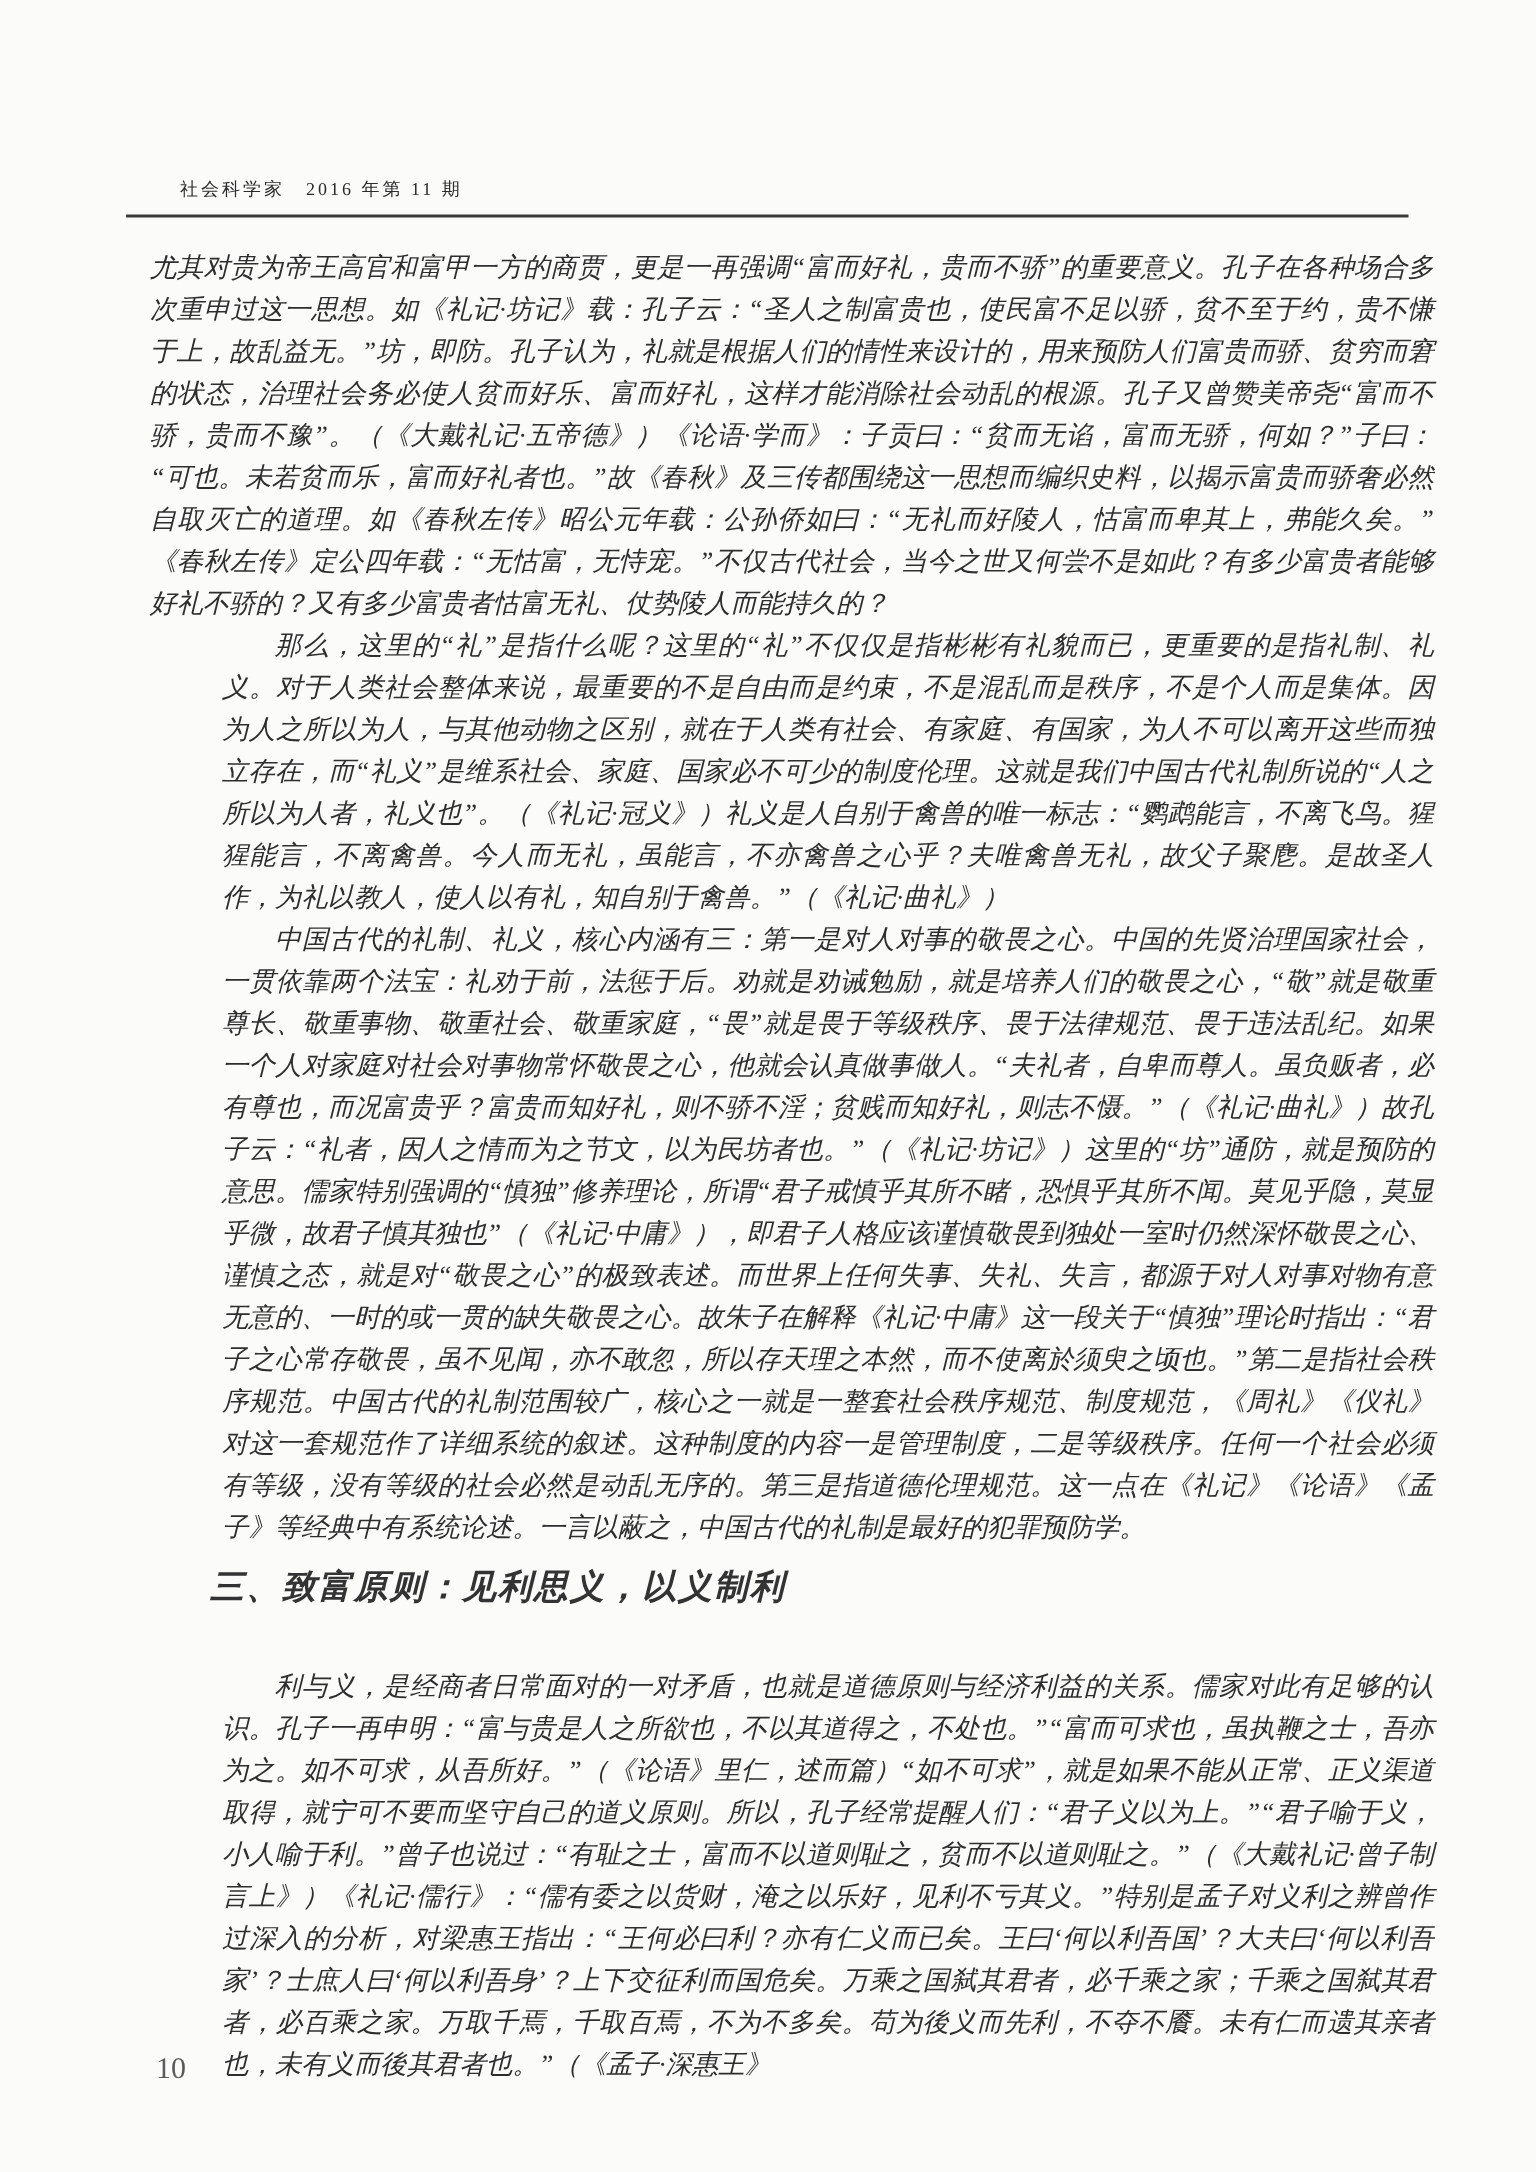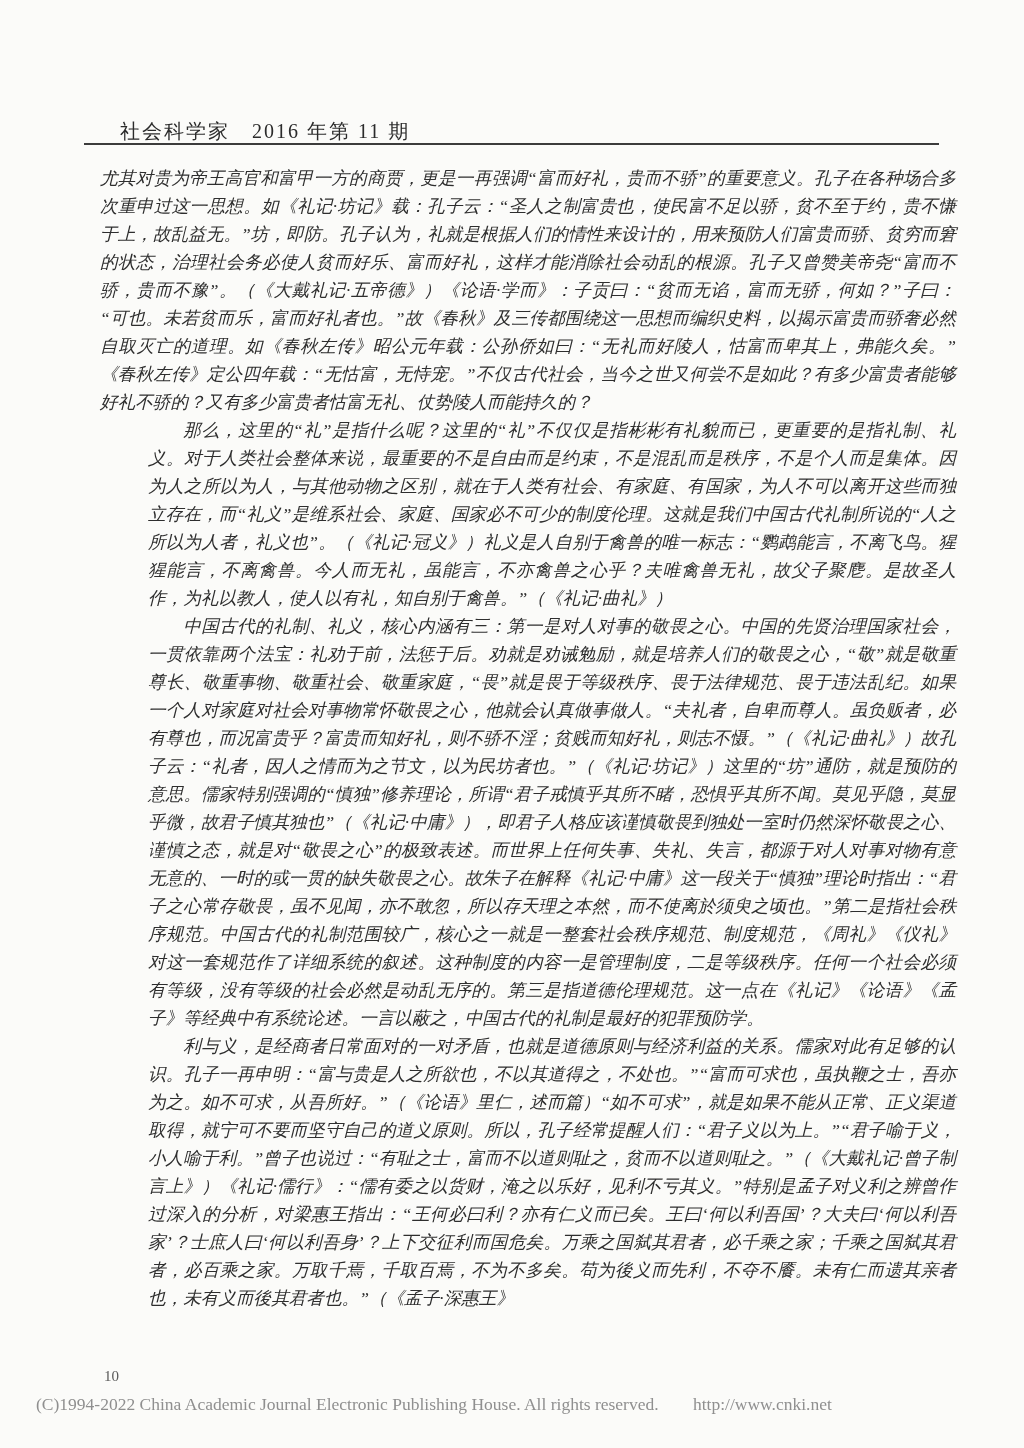--- a/index.html
+++ b/index.html
@@ -10,21 +10,21 @@
     font-family: "Liberation Serif", serif;
     color: #2e2e2e;
     overflow: hidden;
   }
   .page { position: absolute; inset: 0; }
 
   
   .journal-header {
     position: absolute;
     left: 120px; top: 118px;
-    font-size: 20px;
+    font-size: 12px;
     letter-spacing: 2px;
     color: #2b2b2b;
     white-space: nowrap;
   }
   .header-rule {
     position: absolute;
     left: 84px; top: 143px;
     width: 855px; height: 2px;
     background: #3c3c3c;
   }
@@ -52,21 +52,21 @@
     letter-spacing: 1.5px;
     color: #333333;
     text-align: left;
     text-indent: 0;
   }
 
   
   .page-number {
     position: absolute;
     left: 104px; top: 1368px;
-    font-size: 15px;
+    font-size: 20px;
     color: #5a5a5a;
   }
   .copyright-line {
     position: absolute;
     left: 36px; top: 1394px;
     width: 960px;
     font-size: 17.5px;
     color: #8f8f8f;
     white-space: nowrap;
   }
@@ -79,24 +79,21 @@
 
   <div class="journal-header">社会科学家　2016 年第 11 期</div>
 
   <div class="header-rule"></div>
 
   <div class="article">
     <p>尤其对贵为帝王高官和富甲一方的商贾，更是一再强调“富而好礼，贵而不骄”的重要意义。孔子在各种场合多次重申过这一思想。如《礼记·坊记》载：孔子云：“圣人之制富贵也，使民富不足以骄，贫不至于约，贵不慊于上，故乱益无。”坊，即防。孔子认为，礼就是根据人们的情性来设计的，用来预防人们富贵而骄、贫穷而窘的状态，治理社会务必使人贫而好乐、富而好礼，这样才能消除社会动乱的根源。孔子又曾赞美帝尧“富而不骄，贵而不豫”。（《大戴礼记·五帝德》）《论语·学而》：子贡曰：“贫而无谄，富而无骄，何如？”子曰：“可也。未若贫而乐，富而好礼者也。”故《春秋》及三传都围绕这一思想而编织史料，以揭示富贵而骄奢必然自取灭亡的道理。如《春秋左传》昭公元年载：公孙侨如曰：“无礼而好陵人，怙富而卑其上，弗能久矣。”《春秋左传》定公四年载：“无怙富，无恃宠。”不仅古代社会，当今之世又何尝不是如此？有多少富贵者能够好礼不骄的？又有多少富贵者怙富无礼、仗势陵人而能持久的？</p>
     <p class="indent">那么，这里的“礼”是指什么呢？这里的“礼”不仅仅是指彬彬有礼貌而已，更重要的是指礼制、礼义。对于人类社会整体来说，最重要的不是自由而是约束，不是混乱而是秩序，不是个人而是集体。因为人之所以为人，与其他动物之区别，就在于人类有社会、有家庭、有国家，为人不可以离开这些而独立存在，而“礼义”是维系社会、家庭、国家必不可少的制度伦理。这就是我们中国古代礼制所说的“人之所以为人者，礼义也”。（《礼记·冠义》）礼义是人自别于禽兽的唯一标志：“鹦鹉能言，不离飞鸟。猩猩能言，不离禽兽。今人而无礼，虽能言，不亦禽兽之心乎？夫唯禽兽无礼，故父子聚麀。是故圣人作，为礼以教人，使人以有礼，知自别于禽兽。”（《礼记·曲礼》）</p>
     <p class="indent">中国古代的礼制、礼义，核心内涵有三：第一是对人对事的敬畏之心。中国的先贤治理国家社会，一贯依靠两个法宝：礼劝于前，法惩于后。劝就是劝诫勉励，就是培养人们的敬畏之心，“敬”就是敬重尊长、敬重事物、敬重社会、敬重家庭，“畏”就是畏于等级秩序、畏于法律规范、畏于违法乱纪。如果一个人对家庭对社会对事物常怀敬畏之心，他就会认真做事做人。“夫礼者，自卑而尊人。虽负贩者，必有尊也，而况富贵乎？富贵而知好礼，则不骄不淫；贫贱而知好礼，则志不慑。”（《礼记·曲礼》）故孔子云：“礼者，因人之情而为之节文，以为民坊者也。”（《礼记·坊记》）这里的“坊”通防，就是预防的意思。儒家特别强调的“慎独”修养理论，所谓“君子戒慎乎其所不睹，恐惧乎其所不闻。莫见乎隐，莫显乎微，故君子慎其独也”（《礼记·中庸》），即君子人格应该谨慎敬畏到独处一室时仍然深怀敬畏之心、谨慎之态，就是对“敬畏之心”的极致表述。而世界上任何失事、失礼、失言，都源于对人对事对物有意无意的、一时的或一贯的缺失敬畏之心。故朱子在解释《礼记·中庸》这一段关于“慎独”理论时指出：“君子之心常存敬畏，虽不见闻，亦不敢忽，所以存天理之本然，而不使离於须臾之顷也。”第二是指社会秩序规范。中国古代的礼制范围较广，核心之一就是一整套社会秩序规范、制度规范，《周礼》《仪礼》对这一套规范作了详细系统的叙述。这种制度的内容一是管理制度，二是等级秩序。任何一个社会必须有等级，没有等级的社会必然是动乱无序的。第三是指道德伦理规范。这一点在《礼记》《论语》《孟子》等经典中有系统论述。一言以蔽之，中国古代的礼制是最好的犯罪预防学。</p>
 
+    <h2 class="section-heading">三、致富原则：见利思义，以义制利</h2>
 
     <p class="indent">利与义，是经商者日常面对的一对矛盾，也就是道德原则与经济利益的关系。儒家对此有足够的认识。孔子一再申明：“富与贵是人之所欲也，不以其道得之，不处也。”“富而可求也，虽执鞭之士，吾亦为之。如不可求，从吾所好。”（《论语》里仁，述而篇）“如不可求”，就是如果不能从正常、正义渠道取得，就宁可不要而坚守自己的道义原则。所以，孔子经常提醒人们：“君子义以为上。”“君子喻于义，小人喻于利。”曾子也说过：“有耻之士，富而不以道则耻之，贫而不以道则耻之。”（《大戴礼记·曾子制言上》）《礼记·儒行》：“儒有委之以货财，淹之以乐好，见利不亏其义。”特别是孟子对义利之辨曾作过深入的分析，对梁惠王指出：“王何必曰利？亦有仁义而已矣。王曰‘何以利吾国’？大夫曰‘何以利吾家’？士庶人曰‘何以利吾身’？上下交征利而国危矣。万乘之国弑其君者，必千乘之家；千乘之国弑其君者，必百乘之家。万取千焉，千取百焉，不为不多矣。苟为後义而先利，不夺不餍。未有仁而遗其亲者也，未有义而後其君者也。”（《孟子·深惠王》</p>
   </div>
 
   <div class="page-number">10</div>
 
-  <div class="copyright-line">
-    <span>(C)1994-2022 China Academic Journal Electronic Publishing House. All rights reserved.</span>
-    <span class="cnki-url">http://www.cnki.net</span>
-  </div>
 
 </div>
 
 </body></html>

